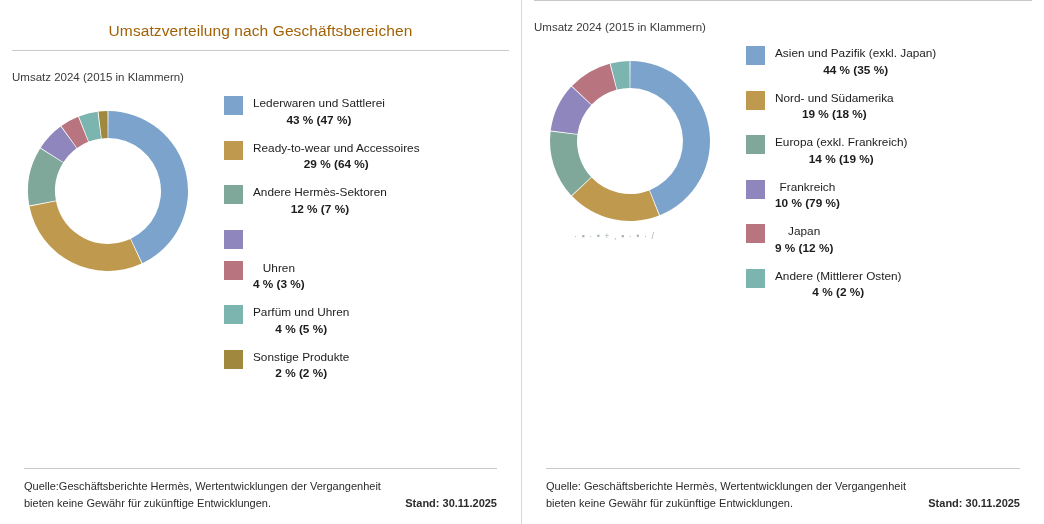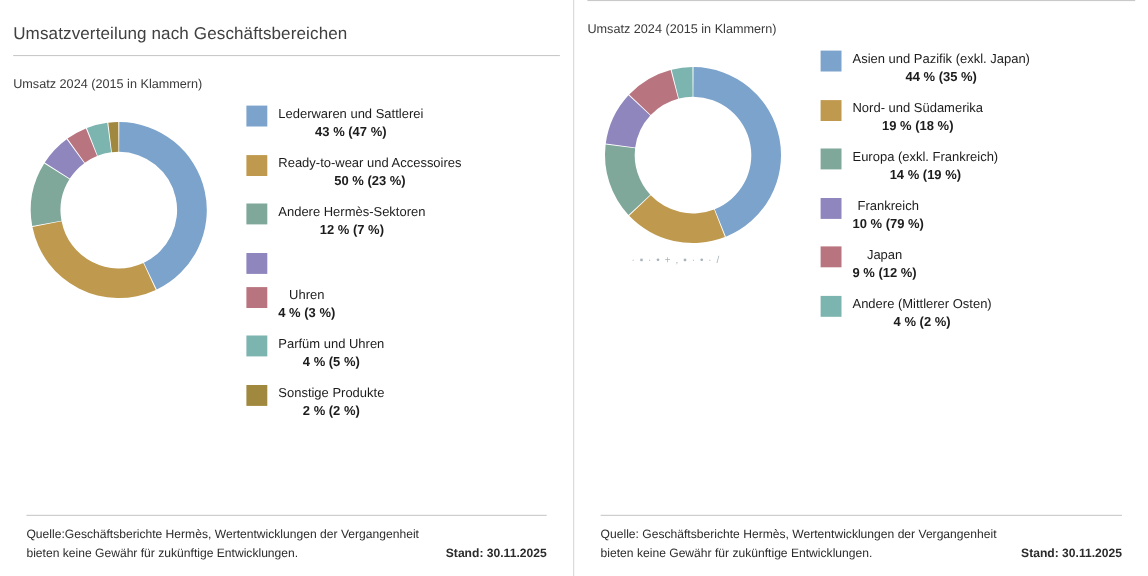--- a/index.html
+++ b/index.html
@@ -25,24 +25,25 @@
     padding: 0 12px;
   }
   .panel.left { border-right: 1px solid #d7d7d7; }
   .panel-inner {
     position: relative;
     width: 100%;
     height: 100%;
   }
   .title {
     font-size: 15.5px;
-    color: #404040;
+    color: #a16207;
     padding-top: 22px;
     padding-bottom: 10px;
     letter-spacing: 0.1px;
+    text-align: center;
   }
   .title-rule {
     border-bottom: 1px solid #c9c9c9;
     margin-bottom: 0;
   }
   .subtitle {
     font-size: 11.5px;
     color: #3a3a3a;
     margin-top: 20px;
     margin-bottom: 6px;
@@ -145,21 +146,21 @@
               <span class="swatch" style="background: rgb(123, 163, 203);"></span>
               <span class="legend-text">
                 <span class="legend-label">Lederwaren und Sattlerei</span>
                 <span class="legend-value">43 % (47 %)</span>
               </span>
             </div>
             <div class="legend-item">
               <span class="swatch" style="background: rgb(191, 154, 78);"></span>
               <span class="legend-text">
                 <span class="legend-label">Ready-to-wear und Accessoires</span>
-                <span class="legend-value">50 % (23 %)</span>
+                <span class="legend-value">29 % (64 %)</span>
               </span>
             </div>
             <div class="legend-item">
               <span class="swatch" style="background: rgb(127, 167, 154);"></span>
               <span class="legend-text">
                 <span class="legend-label">Andere Hermès-Sektoren</span>
                 <span class="legend-value">12 % (7 %)</span>
               </span>
             </div>
             <div class="legend-item">

